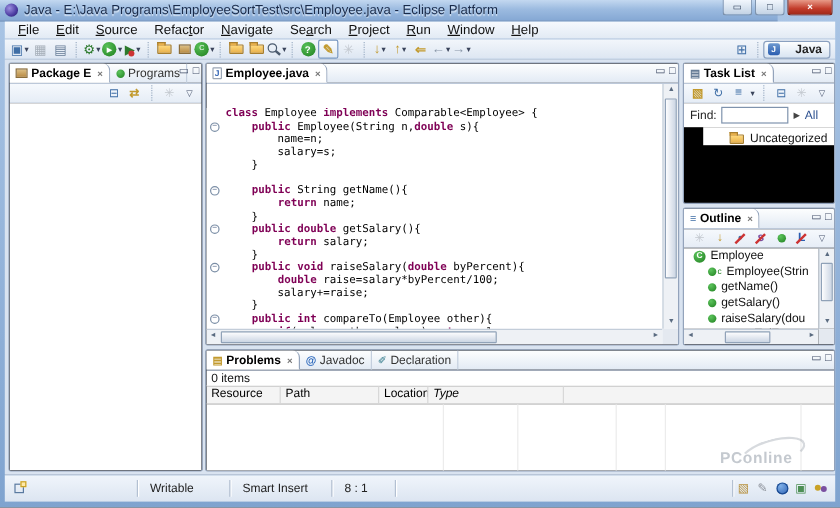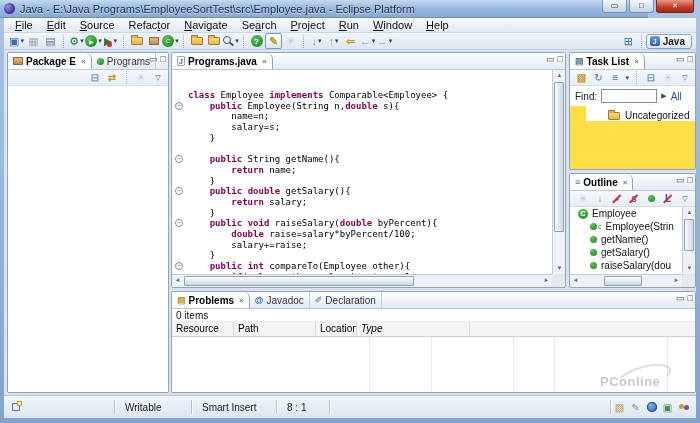--- a/index.html
+++ b/index.html
@@ -46,28 +46,28 @@
   .exttool::after{ content:''; position:absolute; right:0; bottom:1px; width:5px; height:5px; border-radius:50%; background:#c33; }
   .mini-folder{ display:inline-block; width:12px; height:8px; background:linear-gradient(#ffd97a,#e8b14d);
     border:1px solid #a87f2f; border-radius:1px; position:relative; }
   .mini-folder::before{ content:''; position:absolute; left:-1px; top:-3px; width:5px; height:2px;
     background:#e8b14d; border:1px solid #a87f2f; border-bottom:none; }
   .pkg-sq{ display:inline-block; width:10px; height:8px; background:linear-gradient(#dcbf84,#b98c46); border:1px solid #8a6d3b;}
   .mag{ width:12px; height:12px; position:relative; display:inline-block;}
   .mag::before{ content:''; position:absolute; left:1px; top:1px; width:6px; height:6px; border:1.5px solid #4a5a6e; border-radius:50%;}
   .mag::after{ content:''; position:absolute; left:7px; top:8px; width:5px; height:2px; background:#4a5a6e; transform:rotate(40deg);}
   .pressed{ border:1px solid #7a99c2; background:linear-gradient(#fdfefe,#dce7f3); border-radius:2px; }
-  .persp-btn{ display:inline-flex; align-items:center; gap:3px; padding:1px 6px 1px 3px; border:1px solid #8aa0bf;
+  .persp-btn{ display:inline-flex; align-items:center; gap:13px; padding:1px 6px 1px 3px; border:1px solid #8aa0bf;
     border-radius:3px; background:linear-gradient(#fdfefe,#d8e4f2); font-size:10px; font-weight:bold; color:#222;}
   .jico{ width:10px; height:10px; border-radius:2px; background:linear-gradient(#6f9ad0,#2a5db0);
     color:#fff; font-size:7px; font-weight:bold; display:inline-flex; align-items:center; justify-content:center;}
 
   
   .workbench{ position:absolute; left:4px; top:50px; width:692px; height:345px; background:#d9e3f0; }
-  .panel{ position:absolute; background:#fde047; border:1px solid #93a3bb; border-radius:2px; overflow:hidden; }
+  .panel{ position:absolute; background:#000000; border:1px solid #93a3bb; border-radius:2px; overflow:hidden; }
   .tabbar{ position:relative; height:17px; background:linear-gradient(#fdfefe,#e2eaf4);
     border-bottom:1px solid #bcc8d9; display:flex; align-items:stretch; }
   .tab{ display:inline-flex; align-items:center; gap:3px; padding:0 5px; font-size:10px; color:#333;
     border-right:1px solid #c4cfde; cursor:default; white-space:nowrap;}
   .tab.active{ background:#fff; font-weight:bold; color:#000; border-right:1px solid #93a3bb; border-radius:0 6px 0 0;}
   .tab .x{ font-size:8px; color:#777; margin-left:2px; }
   .minmax{ position:absolute; right:2px; top:1px; display:flex; gap:3px; font-size:9px; color:#44506a;}
   .minmax span{ cursor:default; }
   .viewbar{ height:16px; background:linear-gradient(#f6f9fd,#e6edf6); border-bottom:1px solid #d4dde9;
     display:flex; align-items:center; justify-content:flex-end; padding:0 3px; gap:3px; font-size:10px;}
@@ -283,21 +283,21 @@
         <span class="vico g-dim">✳</span>
         <span class="vico" style="font-size:7px;color:#44506a;">▽</span>
       </div>
       <div style="position:absolute;left:0;top:33px;right:0;bottom:0;background:#fff;"></div>
     </div>
 
     <div class="panel" style="left:167px; top:2px; width:395px; height:236px;">
       <div class="tabbar">
         <span class="tab active">
           <span class="jico" style="width:8px;height:10px;border-radius:1px;background:#fff;border:1px solid #9aa5b5;color:#2a5db0;">J</span>
-          <span>Programs.java</span>
+          <span>Employee.java</span>
           <span class="x">×</span>
         </span>
         <span class="minmax">
           <span>▭</span>
           <span>□</span>
         </span>
       </div>
       <div class="ed-content">
         <div class="ruler" id="fold-ruler">
             <div class="fold" style="top: 11.7px;">−</div>

